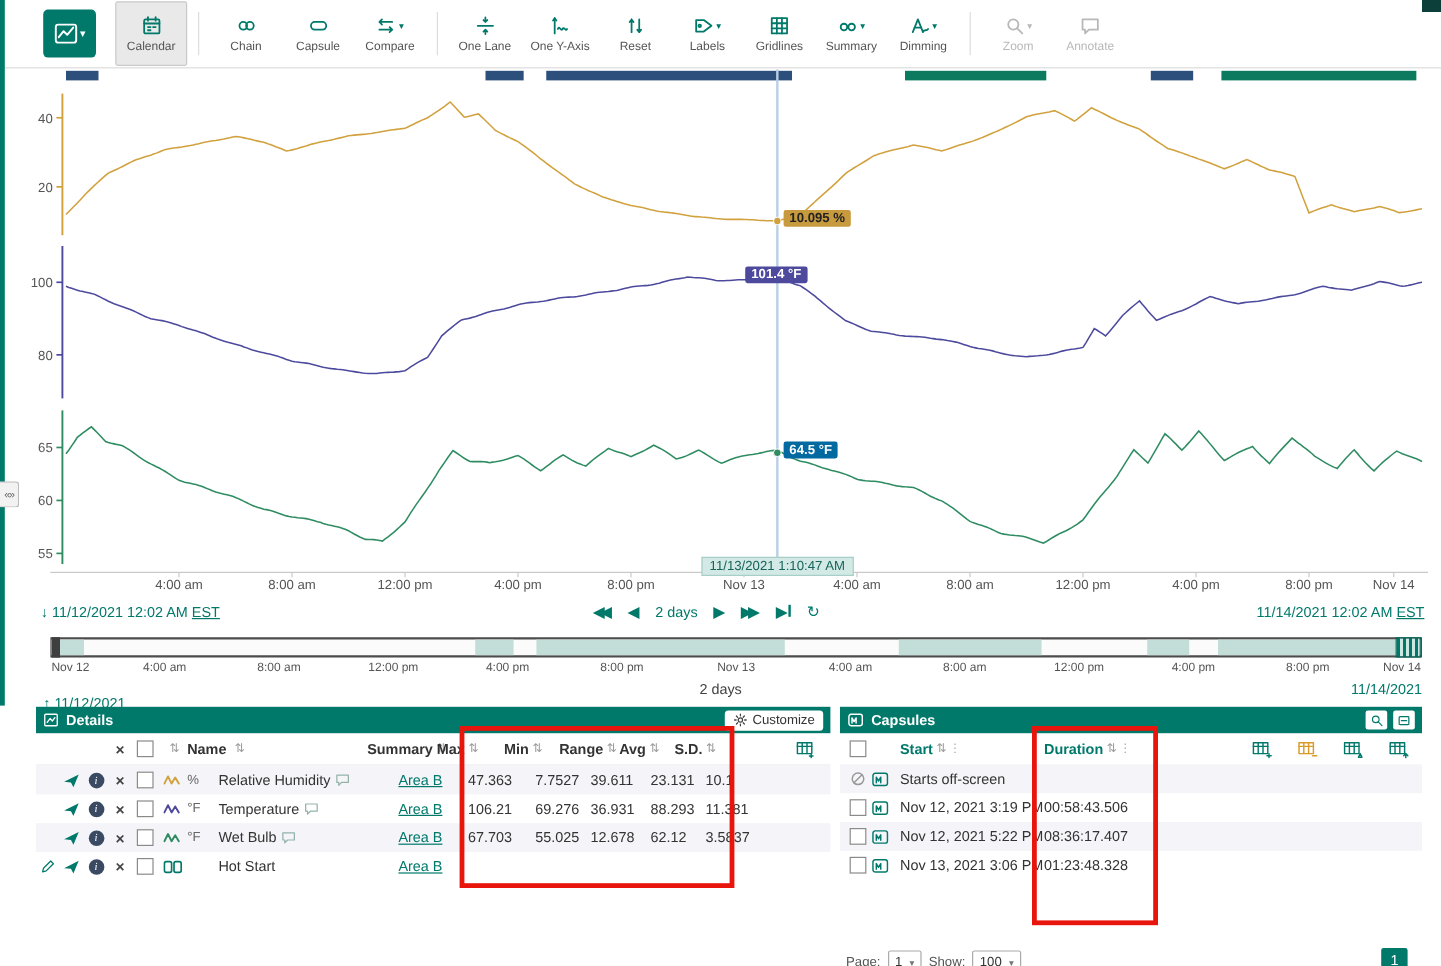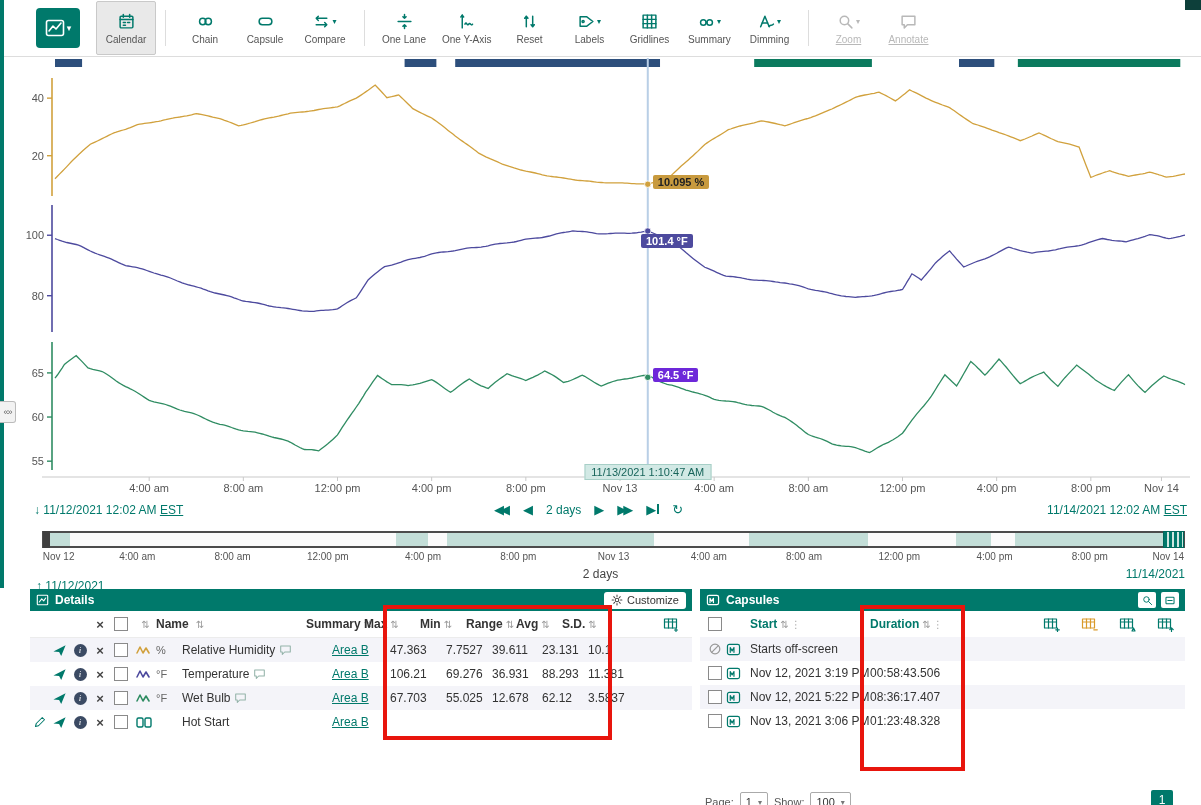--- a/index.html
+++ b/index.html
@@ -11,21 +11,21 @@
     border-bottom:1px solid #ddd;display:flex;align-items:center;padding-left:36px;box-sizing:border-box;z-index:10;}
   .logo-btn{width:44px;height:40px;background:#00796b;border-radius:4px;display:flex;align-items:center;
     justify-content:center;margin-right:16px;color:#fff;cursor:pointer;flex:none;}
   .logo-btn .caret{font-size:9px;margin-left:2px;color:#fff;}
   .tb-item{display:flex;flex-direction:column;align-items:center;justify-content:center;
     min-width:44px;height:48px;padding:2px 7px;border:1px solid transparent;border-radius:2px;cursor:pointer;flex:none;}
   .tb-item.active{background:#e9e9e9;border-color:#c9c9c9;}
   .tb-icon{height:20px;display:flex;align-items:center;color:#00796b;}
   .tb-item.disabled .tb-icon{color:#b8b8b8;}
   .tb-lbl{font-size:10px;color:#555;margin-top:3px;white-space:nowrap;}
-  .tb-item.disabled .tb-lbl{color:#b8b8b8;text-decoration:underline;}
+  .tb-item.disabled .tb-lbl{color:#b8b8b8;}
   .tb-caret{font-size:8px;margin-left:2px;color:inherit;}
   .tb-sep{width:1px;height:36px;background:#ddd;margin:0 9px;flex:none;}
   .tb-icon svg{stroke:currentColor;fill:none;stroke-width:1.4;stroke-linecap:round;stroke-linejoin:round;}
 
   
   #trend-svg{position:absolute;left:0;top:0;z-index:1;}
   #overlay{position:absolute;left:0;top:0;width:1201px;height:805px;z-index:5;pointer-events:none;}
   .cursor-badge{position:absolute;font-size:11px;padding:1px 5px;border-radius:2px;white-space:nowrap;font-weight:bold;}
   .time-badge{position:absolute;font-size:11px;padding:1px 6px;background:#d2e9e5;color:#17645a;
     border:1px solid #a7cfc7;white-space:nowrap;transform:translateX(-50%);}
@@ -338,22 +338,22 @@
         <span style="left: 525.833px; top: 482px;">8:00 pm</span>
         <span style="left: 620px; top: 482px;">Nov 13</span>
         <span style="left: 714.167px; top: 482px;">4:00 am</span>
         <span style="left: 808.333px; top: 482px;">8:00 am</span>
         <span style="left: 902.5px; top: 482px;">12:00 pm</span>
         <span style="left: 996.667px; top: 482px;">4:00 pm</span>
         <span style="left: 1090.83px; top: 482px;">8:00 pm</span>
         <span style="left: 1161.46px; top: 482px;">Nov 14</span>
       </div>
   <div class="cursor-badge" style="left: 652.779px; top: 175.214px; background: rgb(200, 154, 62); color: rgb(34, 34, 34);">10.095 %</div>
-      <div class="cursor-badge" style="left: 641px; top: 222.005px; background: rgb(77, 74, 158); color: rgb(255, 255, 255); margin-top: 12px;">101.4 °F</div>
-      <div class="cursor-badge" style="left: 652.779px; top: 368.31px; background: #6d28d9; color: rgb(255, 255, 255);">64.5 °F</div>
+      <div class="cursor-badge" style="left: 621px; top: 222.005px; background: rgb(77, 74, 158); color: rgb(255, 255, 255);">101.4 °F</div>
+      <div class="cursor-badge" style="left: 652.779px; top: 368.31px; background: #0369a1; color: rgb(255, 255, 255);">64.5 °F</div>
       <div class="time-badge" style="left: 647.779px; top: 464px;">11/13/2021 1:10:47 AM</div>
     </div>
 
   <div class="time-nav">
     <span class="tn-left">
       <span>↓</span>
       <span>11/12/2021 12:02 AM</span>
       <a class="tn-link">EST</a>
     </span>
     <span class="tn-center">

